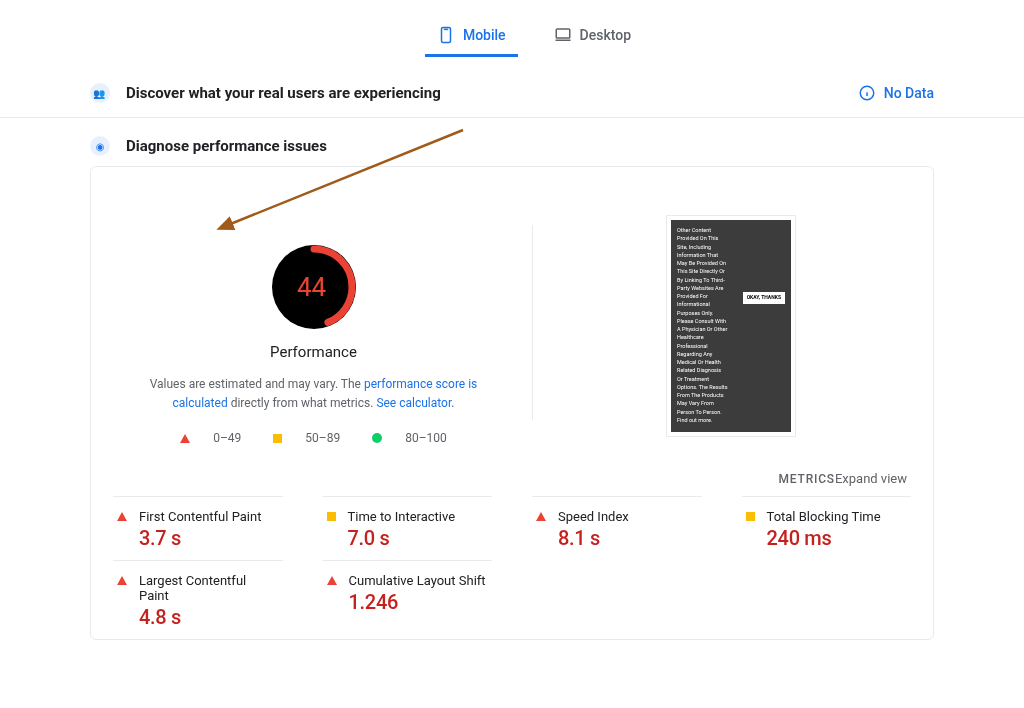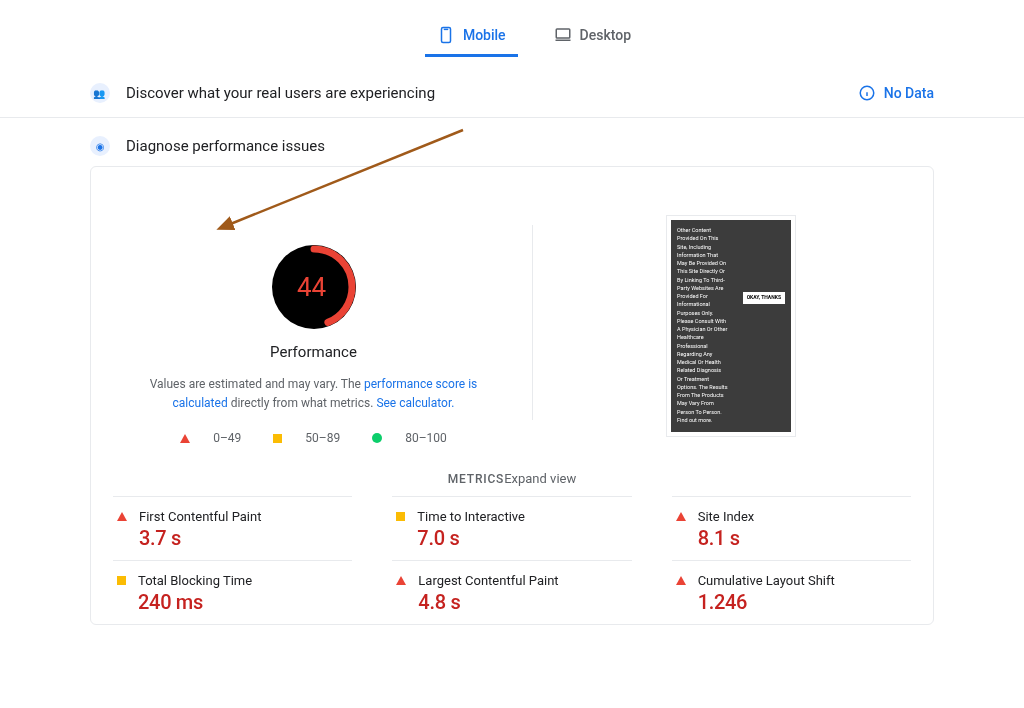--- a/index.html
+++ b/index.html
@@ -51,21 +51,21 @@
   }
   .section-icon {
     width: 20px; height: 20px;
     border-radius: 50%;
     background: #e8f0fe;
     display:flex;align-items:center;justify-content:center;
     font-size:10px;color:#1a73e8;
   }
   .section-title {
     font-size: 15px;
-    font-weight: 400;
+    font-weight: 700;
     color: #202124;
   }
   .no-data {
     display:flex;align-items:center;gap:8px;
     color:#1a73e8;font-size:14px;font-weight:500;
   }
   .no-data svg{width:18px;height:18px}
 
   .diag-wrap {
     padding: 0 90px;
@@ -134,28 +134,28 @@
     width:100%;height:100%;background:#3c3c3c;
     color:#fff;font-size:5.5px;line-height:1.5;
     padding:6px;position:relative;
   }
   .phone-btn{
     position:absolute;right:6px;top:72px;
     background:#fff;color:#000;padding:2px 4px;font-size:5px;font-weight:bold;
   }
 
   .metrics-head {
-    display:flex;justify-content:center;align-items:center;
+    display:flex;justify-content:flex-end;align-items:center;
     margin-top:26px;padding:0 4px;
   }
   .metrics-title{font-size:12px;color:#5f6368;letter-spacing:0.8px;font-weight:500}
   .expand{font-size:13px;color:#5f6368;cursor:pointer}
 
   .metrics-grid{
-    display:grid;grid-template-columns:1fr 1fr 1fr;
+    display:grid;grid-template-columns:1fr 1fr 1fr 1fr;
     column-gap:40px;
     margin-top:10px;
   }
   .metric{
     border-top:1px solid #e8eaed;
     padding:12px 4px 10px;
     display:flex;gap:12px;align-items:flex-start;
   }
   .metric .shape{margin-top:3px;flex-shrink:0}
   .metric-name{font-size:13px;color:#202124}
@@ -300,21 +300,21 @@
         <div class="metric">
           <span class="sq shape"></span>
           <div>
             <div class="metric-name">Time to Interactive</div>
             <div class="metric-val">7.0 s</div>
           </div>
         </div>
         <div class="metric">
           <span class="tri shape"></span>
           <div>
-            <div class="metric-name">Site Index</div>
+            <div class="metric-name">Speed Index</div>
             <div class="metric-val">8.1 s</div>
           </div>
         </div>
         <div class="metric">
           <span class="sq shape"></span>
           <div>
             <div class="metric-name">Total Blocking Time</div>
             <div class="metric-val">240 ms</div>
           </div>
         </div>

